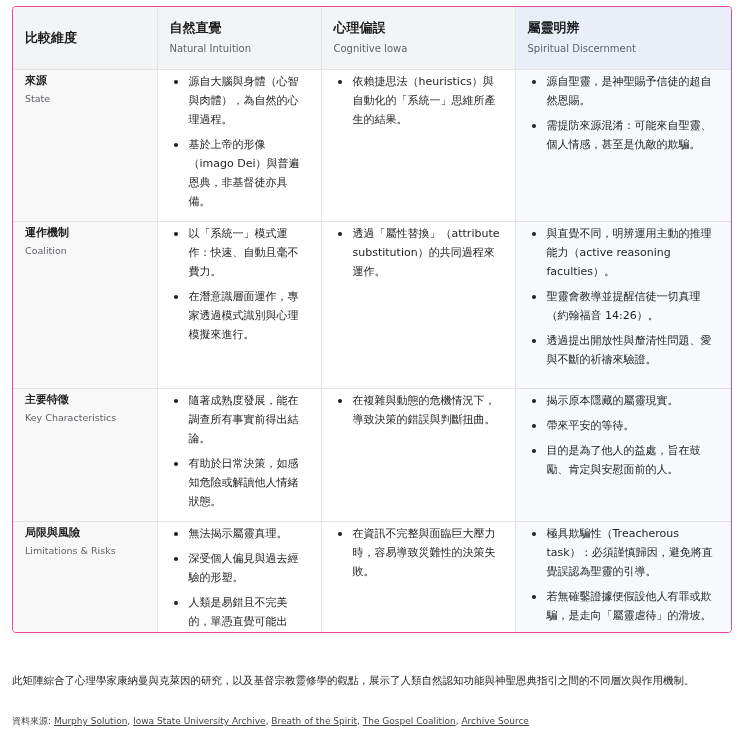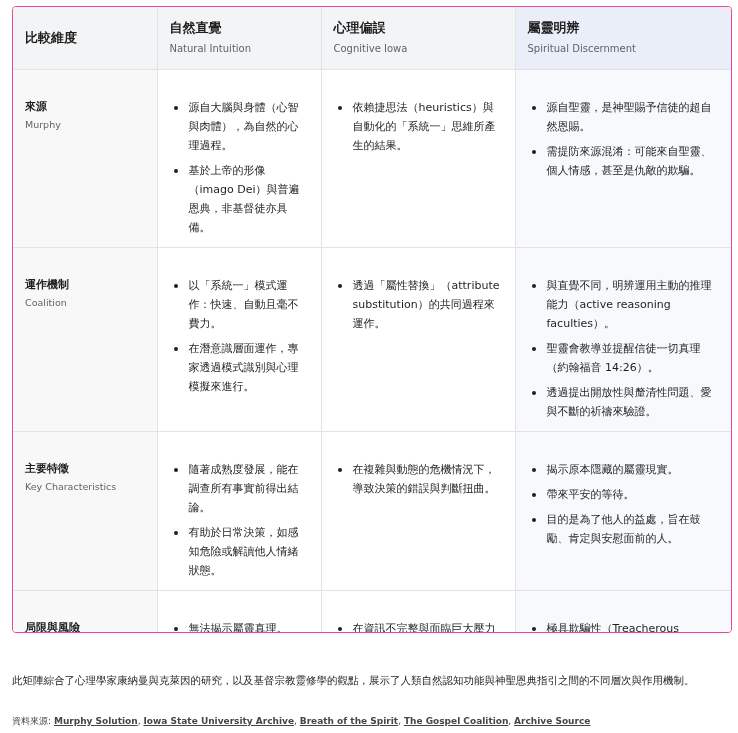--- a/index.html
+++ b/index.html
@@ -22,39 +22,39 @@
   tr:last-child td { border-bottom: none; }
 
   thead tr { height: 62px; }
   thead th { background: #f3f4f6; padding: 12px 12px 0 12px; font-weight: normal; }
   thead th.dim-head { vertical-align: middle; padding-top: 0; }
   thead th.accent { background: #e9eef9; }
   .head-title { font-size: 13px; font-weight: bold; color: #1f1f1f; line-height: 18px; display: block; }
   .dim-head .head-title { font-size: 13px; }
   .head-sub { font-size: 10px; color: #5f6368; line-height: 14px; margin-top: 5px; display: block; }
 
-  tbody td { padding: 28px 12px 10px 12px; font-size: 11px; line-height: 19px; background: #ffffff; }
+  tbody td { padding: 2px 12px 10px 12px; font-size: 11px; line-height: 19px; background: #ffffff; }
   tbody td.dim { background: #f8f8f8; }
   tbody td.accent { background: #f7f9fd; }
   .dim-title { font-weight: bold; font-size: 11px; display: block; line-height: 17px; }
   .dim-sub { font-size: 9.5px; color: #5f6368; display: block; line-height: 15px; margin-top: 2px; }
 
   ul { list-style: none; }
   li { position: relative; padding-left: 19px; margin-bottom: 6px; color: #1f1f1f; }
   li::before { content: ""; position: absolute; left: 4px; top: 8px; width: 4px; height: 4px; border-radius: 50%; background: #1f1f1f; }
   li:last-child { margin-bottom: 0; }
 
   tr.r1 { height: 142px; }
   tr.r2 { height: 167px; }
   tr.r3 { height: 124px; }
   tr.r4 { height: 132px; }
 
   .summary { position: absolute; left: 12px; top: 671px; width: 712px; font-size: 10.5px; line-height: 19px; color: #1f1f1f; }
   .sources { position: absolute; left: 12px; top: 714px; width: 720px; font-size: 9px; line-height: 14px; color: #444746; white-space: nowrap; }
-  .sources a { color: #444746; text-decoration: underline; font-weight: bold; }
+  .sources a { color: #444746; text-decoration: underline; }
 </style>
 </head>
 <body>
 
 <div class="table-wrap">
   <table>
     <colgroup>
         <col class="c0">
         <col class="c1">
         <col class="c2">
@@ -77,21 +77,21 @@
           <span class="head-title">屬靈明辨</span>
           <span class="head-sub">Spiritual Discernment</span>
         </th>
       </tr>
     </thead>
     <tbody>
 
       <tr class="r1">
         <td class="dim">
           <span class="dim-title">來源</span>
-          <span class="dim-sub">Murphy</span>
+          <span class="dim-sub">State</span>
         </td>
         <td>
             <ul>
           <li>源自大腦與身體（心智與肉體），為自然的心理過程。</li>
           <li>基於上帝的形像（imago Dei）與普遍恩典，非基督徒亦具備。</li>
         </ul>
           </td>
         <td>
             <ul>
           <li>依賴捷思法（heuristics）與自動化的「系統一」思維所產生的結果。</li>

